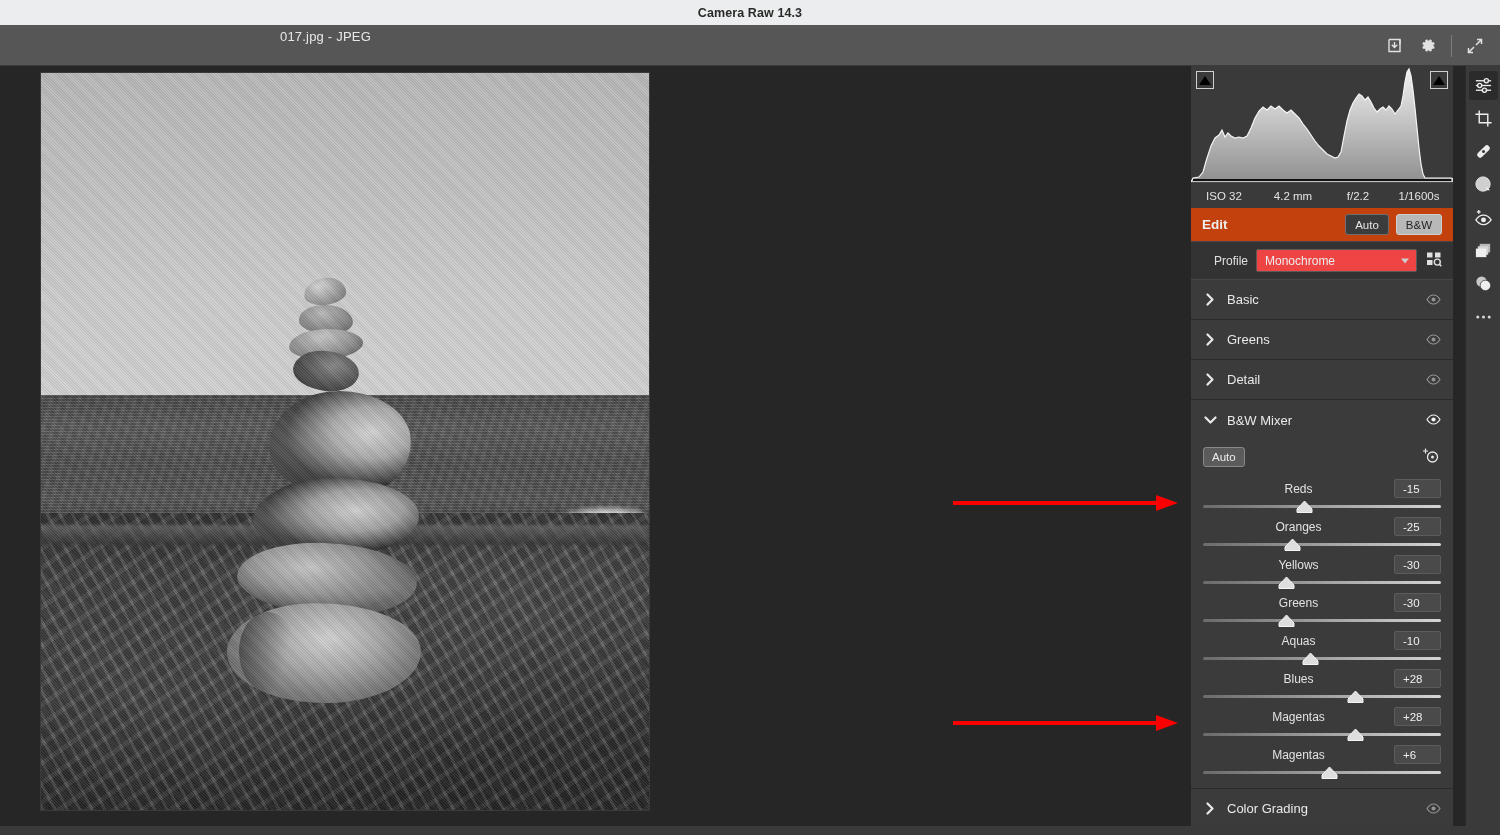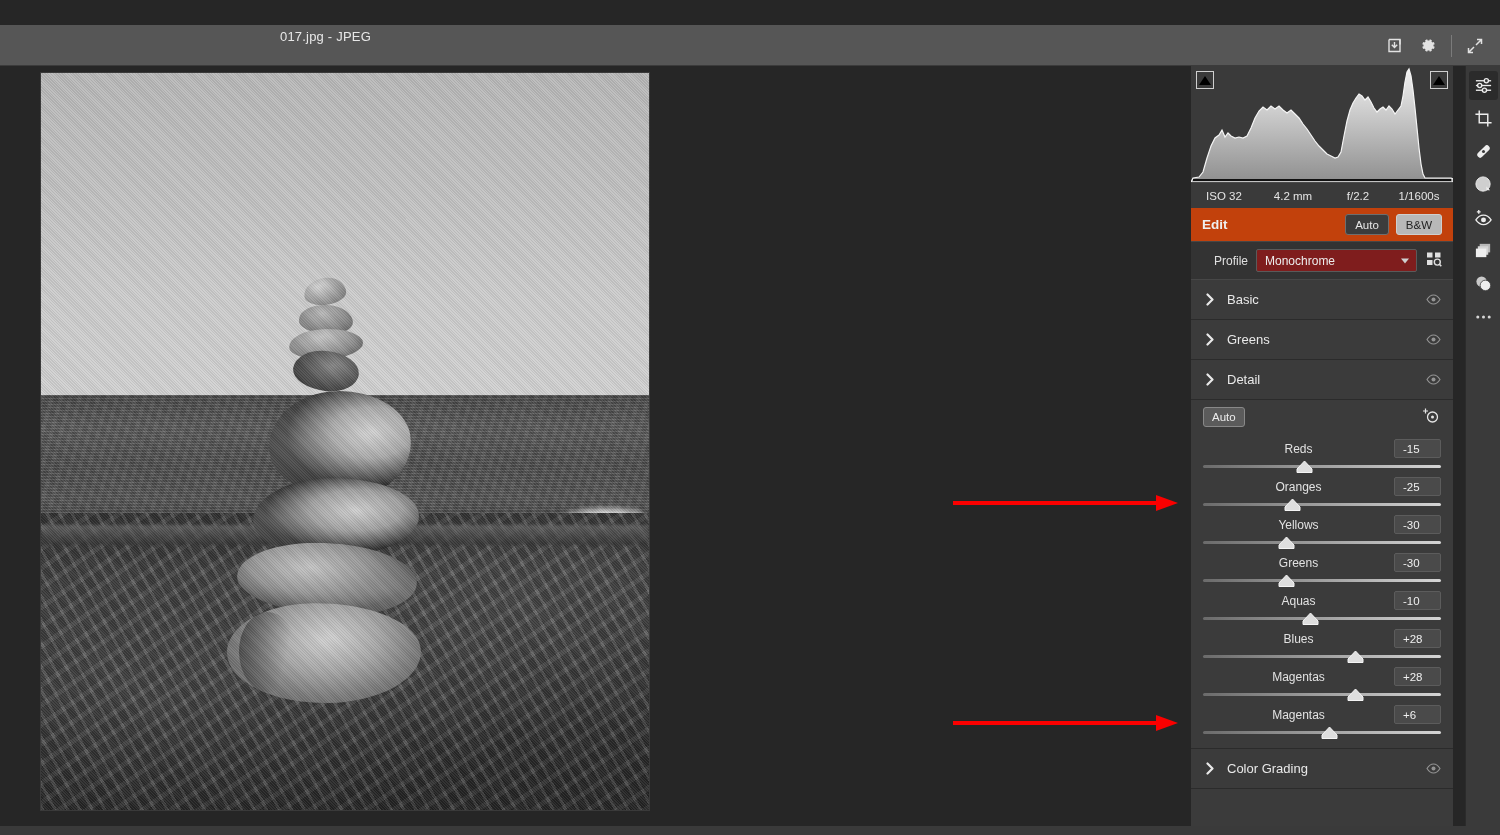--- a/index.html
+++ b/index.html
@@ -181,21 +181,21 @@
     border:1px solid #6e6e6e; color:#e6e6e6; background:#3c3c3c; margin-left:7px;
   }
   .pillbtn.active{ background:#b8b8b8; color:#232323; border-color:#cfcfcf; }
 
   .profilerow{
     height:38px; display:flex; align-items:center; padding:0 10px; gap:8px;
     border-bottom:1px solid #474747;
   }
   .profilerow .lbl{ font-size:12px; color:#e0e0e0;margin-left:13px; }
   .select{
-    position:relative; flex:1; height:23px; background:#7f1d1d; border:1px solid #5a5a5a;
+    position:relative; flex:1; height:23px; background:#ef4444; border:1px solid #5a5a5a;
     border-radius:2px; display:flex; align-items:center; padding:4px 8px;
     font-size:12px; color:#ececec; cursor:pointer;
   }
   .select .chev{
     position:absolute; right:7px; top:50%; transform:translateY(-50%);
     width:0;height:0;border-left:4px solid transparent;border-right:4px solid transparent;
     border-top:5px solid #cfcfcf;
   }
 
   .section{
@@ -256,20 +256,23 @@
   .tool.active{ background:#2b2b2b; }
   .bottomstrip{
     position:absolute; left:0; top:826px; width:1500px; height:9px; background:#3a3a3a;
   }
 </style>
 </head>
 <body>
 
 <div id="app">
 
+  <div class="titlebar">
+    <div class="title">Camera Raw 14.3</div>
+  </div>
 
   <div class="apptoolbar">
     <div class="filename">017.jpg  -  JPEG</div>
     <div class="tb-right">
       <div class="tb-btn">
         <svg width="17" height="17" viewBox="0 0 17 17">
           <path d="M3 2.5h11v5" fill="none" stroke="#e2e2e2" stroke-width="1.4"></path>
           <path d="M3 2.5v12h11v-12" fill="none" stroke="#e2e2e2" stroke-width="1.4"></path>
           <path d="M8.5 5v5.2M5.8 7.8l2.7 2.8 2.7-2.8" fill="none" stroke="#e2e2e2" stroke-width="1.4"></path>
         </svg>
@@ -408,20 +411,34 @@
       </span>
       <span class="name">Detail</span>
       <span class="eye">
         <svg width="15" height="11" viewBox="0 0 15 11">
             <path d="M1 5.5C3 2.2 5 1 7.5 1s4.5 1.2 6.5 4.5C12 8.8 10 10 7.5 10S3 8.8 1 5.5z" fill="none" stroke="#dcdcdc" stroke-width="1.1"></path>
             <circle cx="7.5" cy="5.5" r="2" fill="#dcdcdc"></circle>
           </svg>
       </span>
     </div>
 
+    <div class="section open">
+      <span class="chev">
+        <svg width="13" height="9" viewBox="0 0 13 9">
+            <path d="M1.5 1.5L6.5 6.5L11.5 1.5" fill="none" stroke="#e9e9e9" stroke-width="2.2" stroke-linecap="round" stroke-linejoin="round"></path>
+          </svg>
+      </span>
+      <span class="name">B&amp;W Mixer</span>
+      <span class="eye" style="opacity:1">
+        <svg width="15" height="11" viewBox="0 0 15 11">
+            <path d="M1 5.5C3 2.2 5 1 7.5 1s4.5 1.2 6.5 4.5C12 8.8 10 10 7.5 10S3 8.8 1 5.5z" fill="none" stroke="#f2f2f2" stroke-width="1.2"></path>
+            <circle cx="7.5" cy="5.5" r="2.1" fill="#f2f2f2"></circle>
+          </svg>
+      </span>
+    </div>
 
     <div class="mixer">
       <div class="mixrow-top">
         <div class="autobtn">Auto</div>
         <div class="tai">
           <svg width="20" height="20" viewBox="0 0 20 20">
             <circle cx="11.5" cy="12" r="5" fill="none" stroke="#e6e6e6" stroke-width="1.3"></circle>
             <circle cx="11.5" cy="12" r="1.5" fill="#e6e6e6"></circle>
             <path d="M4.5 3.5v5M2 6h5" stroke="#e6e6e6" stroke-width="1.2" fill="none"></path>
           </svg>

